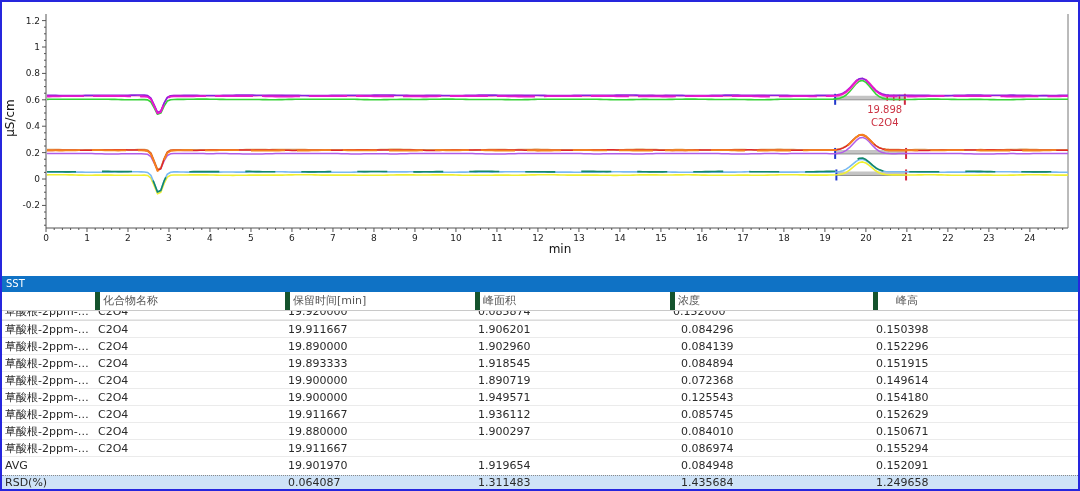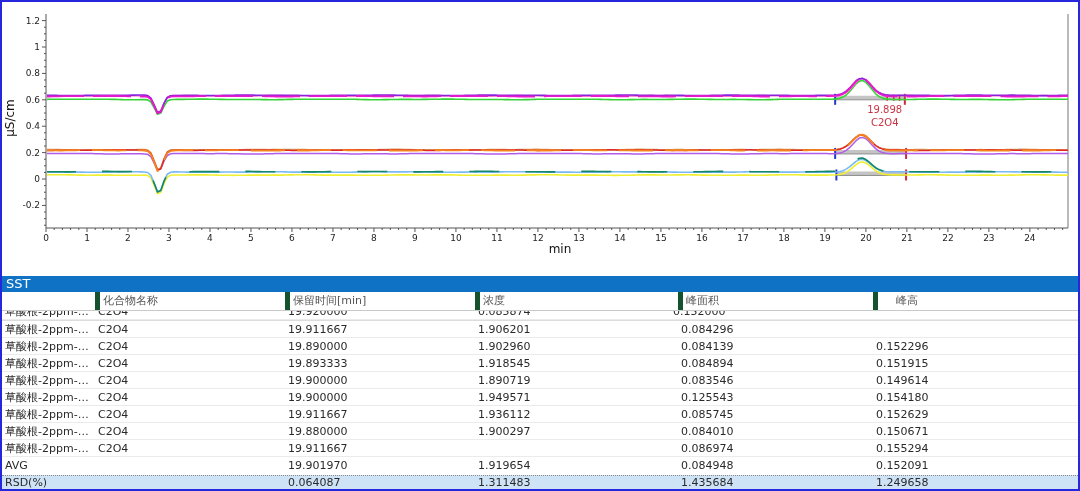--- a/index.html
+++ b/index.html
@@ -9,21 +9,21 @@
     box-sizing:border-box;
     border:2px solid #2626dd;
     background:#ffffff;
     font-family:"DejaVu Sans","Liberation Sans",sans-serif;
     overflow:hidden;
   }
   .chart-area{position:relative;width:1076px;height:274px;background:#fff;}
   .sst-titlebar{
     width:1076px;height:16px;
     background:#0f72c5;color:#ffffff;
-    font-size:13px;line-height:16px;
+    font-size:10px;line-height:16px;
     padding-left:4px;box-sizing:border-box;
   }
   .sst-table{width:1076px;font-size:11px;color:#2a2a2a;}
   .trow{display:flex;width:1076px;box-sizing:border-box;}
   .tcell{
     box-sizing:border-box;
     padding:0 4px 0 3px;
     white-space:nowrap;overflow:hidden;text-overflow:ellipsis;
     line-height:17px;
   }
@@ -282,39 +282,40 @@
       </svg>
   </div>
   <div class="sst-titlebar">
     <span>SST</span>
   </div>
   <div class="sst-table" id="sst-table">
       <div class="trow header-row">
         <div class="tcell" style="width: 93px;"></div>
         <div class="tcell" style="width: 190px;">化合物名称</div>
         <div class="tcell" style="width: 190px;">保留时间[min]</div>
+        <div class="tcell" style="width: 195px;">峰面积</div>
         <div class="tcell" style="width: 203px;">浓度</div>
-        <div class="tcell" style="width: 195px;">峰面积</div>
         <div class="tcell" style="width: 205px; padding-left: 18px;">峰高</div>
       </div>
       <div class="clip-row">
         <div class="trow data-row">
           <div class="tcell" style="width: 93px;">草酸根-2ppm-重复...</div>
           <div class="tcell" style="width: 190px;">C2O4</div>
           <div class="tcell" style="width: 190px;">19.920000</div>
           <div class="tcell" style="width: 195px;">0.085874</div>
           <div class="tcell" style="width: 205px;">0.152000</div>
         </div>
       </div>
       <div class="trow data-row">
         <div class="tcell" style="width: 93px;">草酸根-2ppm-重复...</div>
         <div class="tcell" style="width: 190px;">C2O4</div>
         <div class="tcell" style="width: 190px;">19.911667</div>
         <div class="tcell" style="width: 203px;">1.906201</div>
         <div class="tcell" style="width: 195px;">0.084296</div>
+        <div class="tcell" style="width: 205px;">0.150398</div>
       </div>
       <div class="trow data-row">
         <div class="tcell" style="width: 93px;">草酸根-2ppm-重复...</div>
         <div class="tcell" style="width: 190px;">C2O4</div>
         <div class="tcell" style="width: 190px;">19.890000</div>
         <div class="tcell" style="width: 203px;">1.902960</div>
         <div class="tcell" style="width: 195px;">0.084139</div>
         <div class="tcell" style="width: 205px;">0.152296</div>
       </div>
       <div class="trow data-row">
@@ -323,21 +324,21 @@
         <div class="tcell" style="width: 190px;">19.893333</div>
         <div class="tcell" style="width: 203px;">1.918545</div>
         <div class="tcell" style="width: 195px;">0.084894</div>
         <div class="tcell" style="width: 205px;">0.151915</div>
       </div>
       <div class="trow data-row">
         <div class="tcell" style="width: 93px;">草酸根-2ppm-重复...</div>
         <div class="tcell" style="width: 190px;">C2O4</div>
         <div class="tcell" style="width: 190px;">19.900000</div>
         <div class="tcell" style="width: 203px;">1.890719</div>
-        <div class="tcell" style="width: 195px;">0.083546</div>
+        <div class="tcell" style="width: 195px;">0.072368</div>
         <div class="tcell" style="width: 205px;">0.149614</div>
       </div>
       <div class="trow data-row">
         <div class="tcell" style="width: 93px;">草酸根-2ppm-重复...</div>
         <div class="tcell" style="width: 190px;">C2O4</div>
         <div class="tcell" style="width: 190px;">19.900000</div>
         <div class="tcell" style="width: 203px;">1.949571</div>
         <div class="tcell" style="width: 195px;">0.125543</div>
         <div class="tcell" style="width: 205px;">0.154180</div>
       </div>

